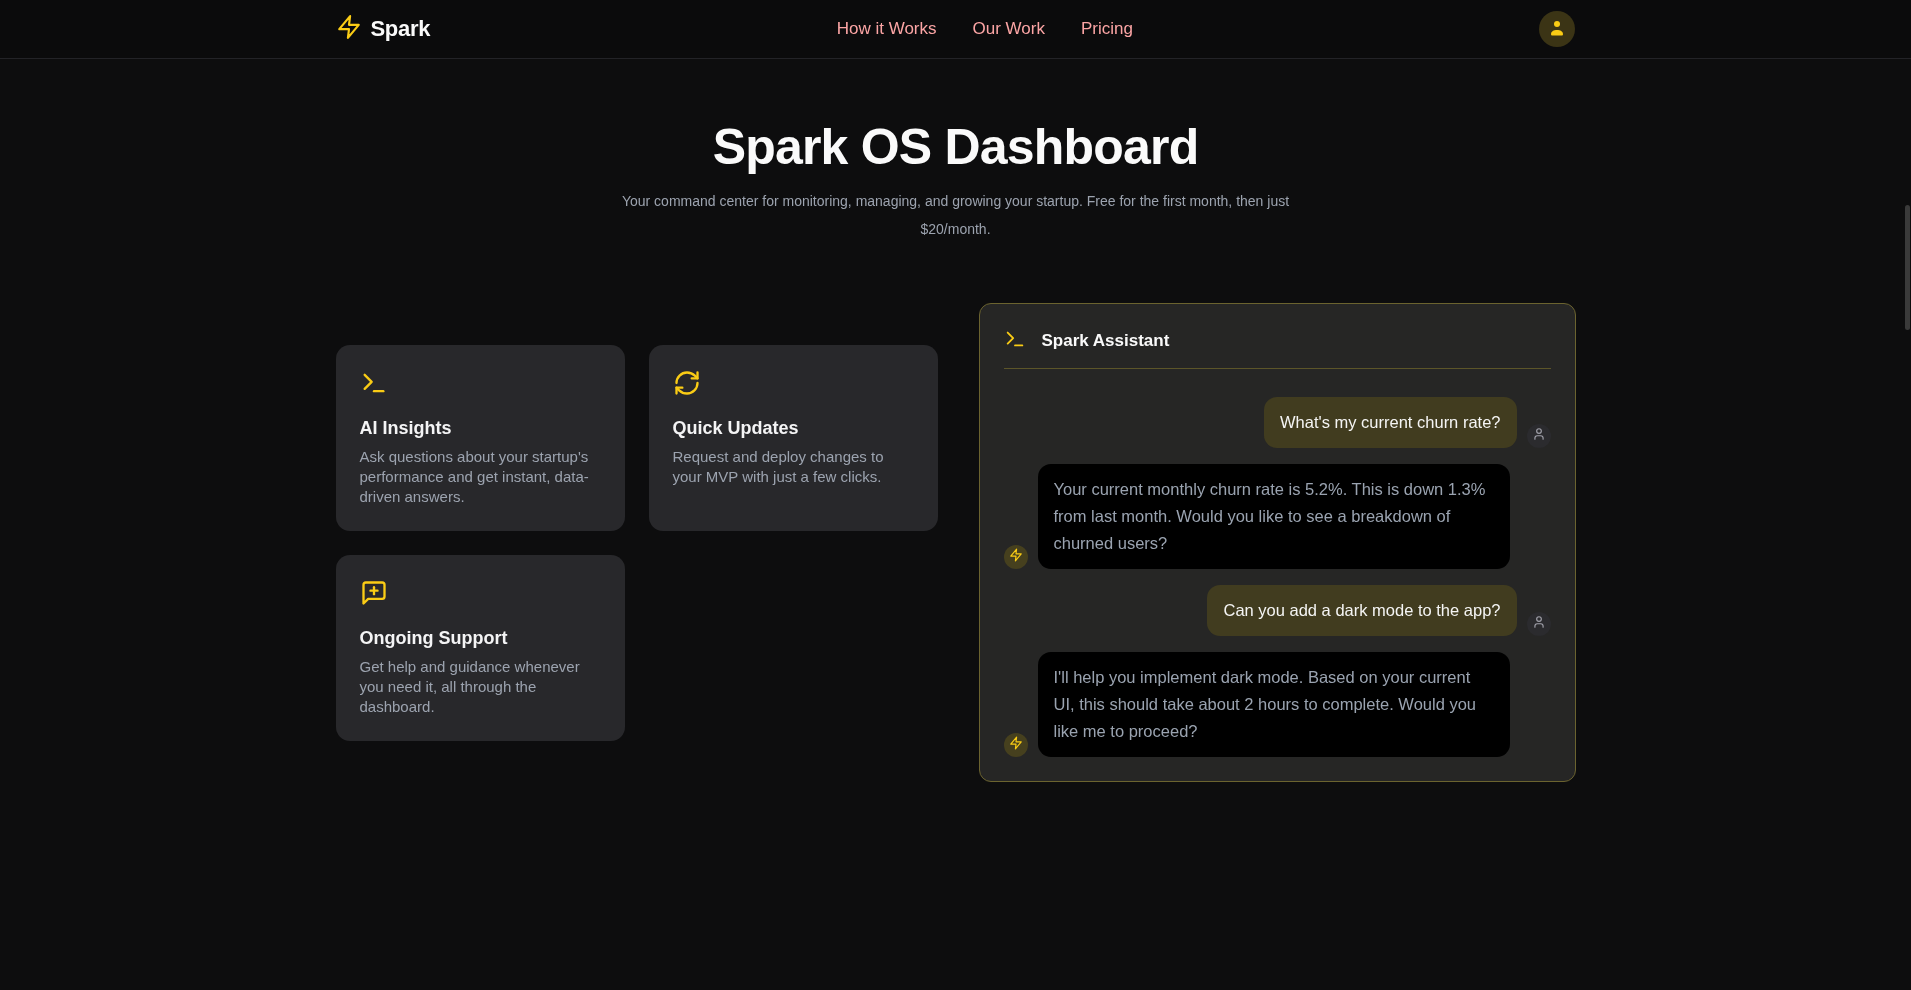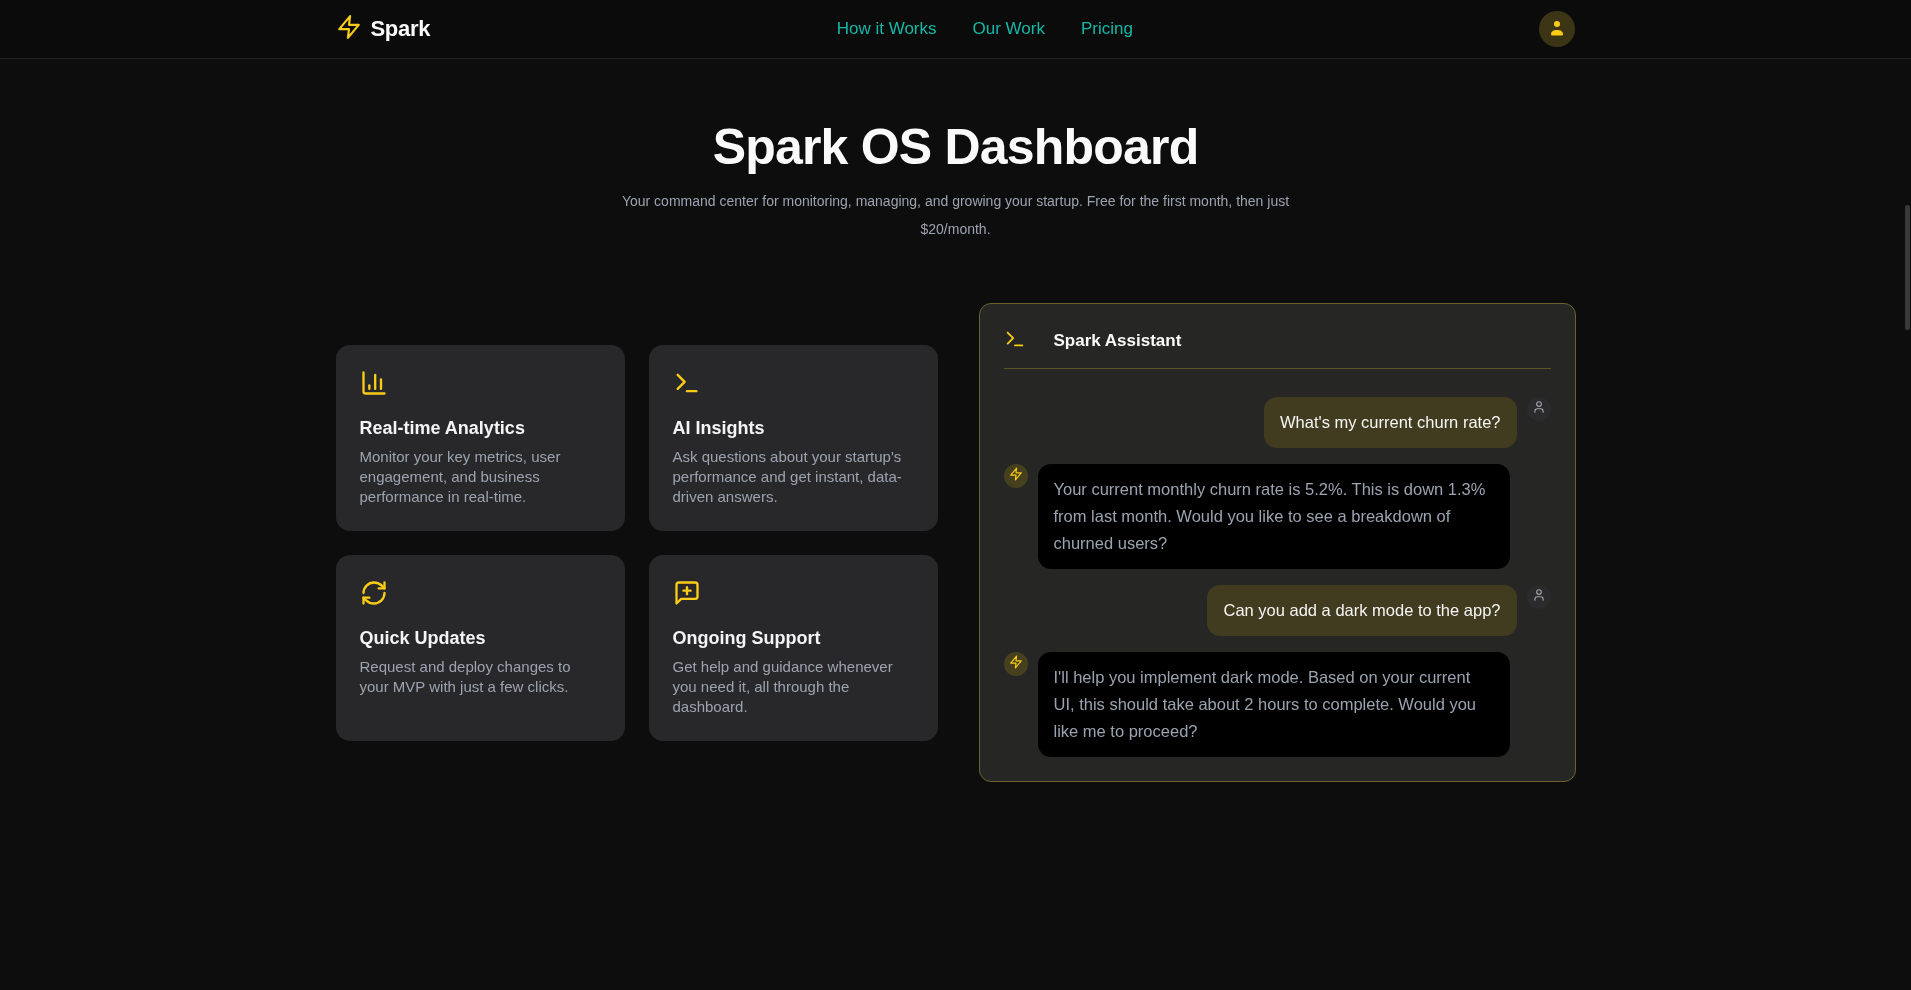--- a/index.html
+++ b/index.html
@@ -19,21 +19,21 @@
     display:flex; align-items:center;
   }
   .nav-inner {
     width:1280px; margin:0 auto; padding:0 20px;
     display:flex; align-items:center; justify-content:space-between;
   }
   .brand { display:flex; align-items:center; gap:9px; cursor:pointer; }
   .brand svg { width:26px; height:26px; color:#facc15; }
   .brand-name { font-size:22px; font-weight:700; letter-spacing:-0.3px; color:#fafafa; }
   .nav-links { display:flex; align-items:center; gap:36px; }
-  .nav-link { font-size:17px; color:#14b8a6; cursor:pointer; }
+  .nav-link { font-size:17px; color:#fca5a5; cursor:pointer; }
   .avatar-btn {
     width:36px; height:36px; border-radius:50%;
     background:#3b3415; border:none; cursor:pointer;
     display:flex; align-items:center; justify-content:center;
   }
   .avatar-btn svg { width:20px; height:20px; color:#facc15; }
 
   
   .hero { text-align:center; margin-top:64px; }
   .hero-title { font-size:50px; line-height:48px; font-weight:800; letter-spacing:-0.8px; color:#fafafa; }
@@ -61,26 +61,26 @@
   .card-desc { margin-top:8px; font-size:15px; line-height:20px; color:#9ca3af; }
 
   
   .panel {
     width:597px;
     background:#262625;
     border:1px solid #6b632f;
     border-radius:12px;
     padding:24px;
   }
-  .panel-header { display:flex; align-items:center; gap:28px; }
+  .panel-header { display:flex; align-items:center; gap:16px; }
   .panel-header svg { width:22px; height:22px; color:#facc15; }
   .panel-title { font-size:17px; font-weight:700; color:#fafafa; }
   .panel-divider { border:none; border-top:1px solid #5c5529; margin-top:14px; }
   .messages { margin-top:28px; display:flex; flex-direction:column; gap:16px; }
-  .msg-row { display:flex; align-items:flex-start; gap:10px; }
+  .msg-row { display:flex; align-items:flex-end; gap:10px; }
   .msg-row.user { justify-content:flex-end; }
   .msg-avatar {
     width:24px; height:24px; border-radius:50%; flex-shrink:0;
     display:flex; align-items:center; justify-content:center;
   }
   .msg-avatar.bot { background:#46401e; }
   .msg-avatar.bot svg { width:14px; height:14px; color:#facc15; }
   .msg-avatar.human { background:#2b2b2e; }
   .msg-avatar.human svg { width:14px; height:14px; color:#a1a1aa; }
   .bubble {
@@ -132,32 +132,20 @@
 
 <section class="hero">
   <h1 class="hero-title">Spark OS Dashboard</h1>
   <p class="hero-subtitle">Your command center for monitoring, managing, and growing your startup. Free for the first month, then just $20/month.</p>
 </section>
 
 <main class="content">
 
   <div class="features">
 
-    <div class="card">
-      <div class="card-icon">
-        <svg viewBox="0 0 24 24" fill="none" stroke="currentColor" stroke-width="2" stroke-linecap="round" stroke-linejoin="round">
-            <path d="M3 3v16a2 2 0 0 0 2 2h16"></path>
-            <path d="M18 17V9"></path>
-            <path d="M13 17V5"></path>
-            <path d="M8 17v-3"></path>
-          </svg>
-      </div>
-      <div class="card-title">Real-time Analytics</div>
-      <div class="card-desc">Monitor your key metrics, user engagement, and business performance in real-time.</div>
-    </div>
 
     <div class="card">
       <div class="card-icon">
         <svg viewBox="0 0 24 24" fill="none" stroke="currentColor" stroke-width="2" stroke-linecap="round" stroke-linejoin="round">
             <polyline points="4 17 10 11 4 5"></polyline>
             <line x1="12" y1="19" x2="20" y2="19"></line>
           </svg>
       </div>
       <div class="card-title">AI Insights</div>
       <div class="card-desc">Ask questions about your startup's performance and get instant, data-driven answers.</div>

